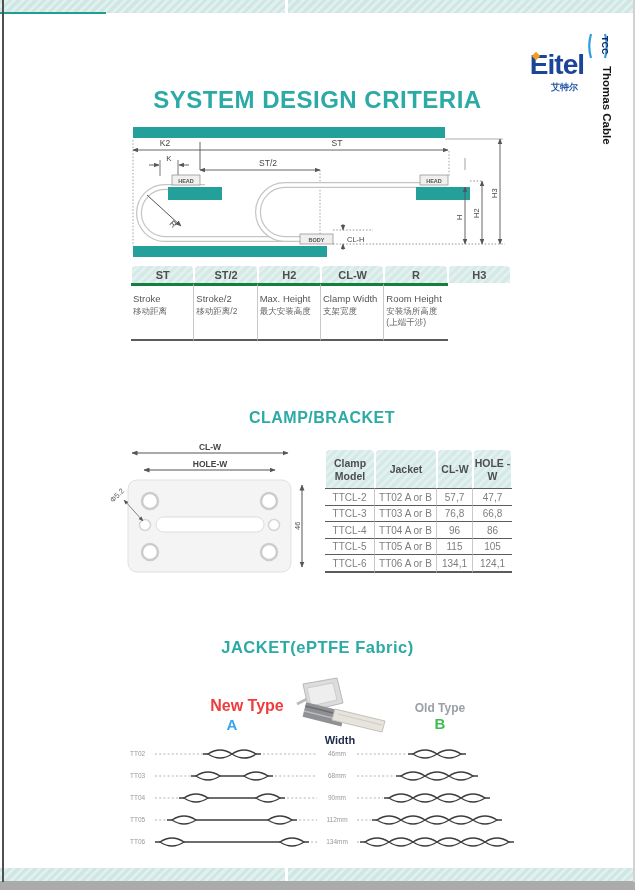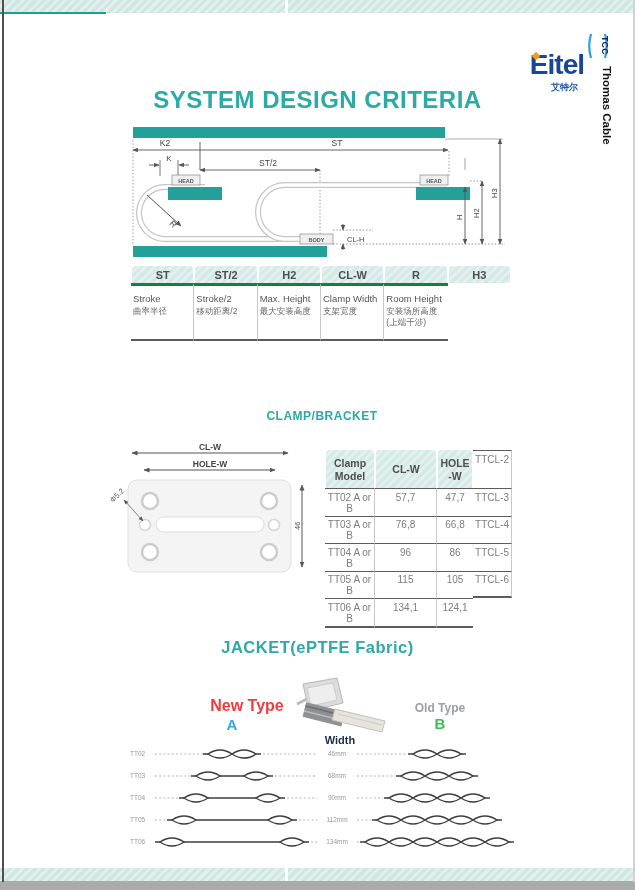--- a/index.html
+++ b/index.html
@@ -11,21 +11,21 @@
     background:repeating-linear-gradient(135deg,#cfe6e3 0px,#cfe6e3 3px,#e0f0ee 3px,#e0f0ee 6px); }
   .band-gap { position:absolute; top:0; left:285px; width:3px; height:13px; background:#fff; }
   .teal-underline { position:absolute; top:12px; left:0; width:106px; height:2px; background:#1f9e96; }
   .page-left-edge { position:absolute; left:2px; top:0; width:2px; height:882px; background:#4f4f4f; }
   .page-right-edge { position:absolute; right:0; top:0; width:2px; height:882px; background:#d2d2d2; }
   .bottom-gray { position:absolute; left:0; top:881px; width:635px; height:9px; background:#ababab; }
 
   .section-title { position:absolute; left:0; width:635px; text-align:center;
     color:#2baaa6; font-weight:bold; letter-spacing:.5px; }
   #title-design { top:86px; font-size:24px; }
-  #title-clamp  { top:409px; font-size:12px;padding-left:9px; }
+  #title-clamp  { top:409px; font-size:16px;padding-left:9px; }
   #title-jacket { top:638px; font-size:16.5px; }
 
   
   #eitel { position:absolute; left:500px; top:50px; width:84px; height:52px; }
   #eitel .word { font-weight:700; font-size:28px; color:#1c4499; letter-spacing:-1px; line-height:30px;text-align:right; }
   #eitel .dot { position:absolute; left:33px; top:3px; width:6px; height:6px; background:#f49c1f; transform:rotate(45deg); }
   #eitel .cn { position:absolute; right:6px; top:31px; font-size:9px; color:#2356a8; font-weight:bold; }
 
   
   #tcc-mark { position:absolute; left:586px; top:30px; }
@@ -161,21 +161,21 @@
 
   <div id="design-table" class="tbl">
     <div class="hd-cell">ST</div>
     <div class="hd-cell">ST/2</div>
     <div class="hd-cell">H2</div>
     <div class="hd-cell">CL-W</div>
     <div class="hd-cell">R</div>
     <div class="hd-cell">H3</div>
     <div class="bd-cell">
         <div class="bd-en">Stroke</div>
-        <div class="bd-cn">曲率半径</div>
+        <div class="bd-cn">移动距离</div>
       </div>
     <div class="bd-cell">
         <div class="bd-en">Stroke/2</div>
         <div class="bd-cn">移动距离/2</div>
       </div>
     <div class="bd-cell">
         <div class="bd-en">Max. Height</div>
         <div class="bd-cn">最大安装高度</div>
       </div>
     <div class="bd-cell">
@@ -212,20 +212,21 @@
     <circle cx="162" cy="82" r="5.5" fill="#fff" stroke="#d5d5d5" stroke-width="1.5"></circle>
     <rect x="44" y="74" width="108" height="15" rx="7.5" fill="#fff" stroke="#dddddd"></rect>
     <line x1="12" y1="57" x2="31" y2="78" stroke="#666" stroke-width="0.8" marker-start="url(#ar2S)" marker-end="url(#ar2)"></line>
     <text transform="translate(1,60) rotate(-45)" font-size="7.5" fill="#666">Φ5.2</text>
     <line x1="190" y1="42" x2="190" y2="124" stroke="#555" stroke-width="1" marker-start="url(#ar2S)" marker-end="url(#ar2)"></line>
     <text transform="translate(187.5,87) rotate(-90)" font-size="7.5" fill="#555">46</text>
   </svg>
 
   <div id="clamp-table" class="tbl">
     <div class="hd-cell">Clamp Model</div>
+    <div class="hd-cell">Jacket</div>
     <div class="hd-cell">CL-W</div>
     <div class="hd-cell">HOLE -W</div>
 
     <div class="dt-cell">TTCL-2</div>
     <div class="dt-cell">TT02 A or B</div>
     <div class="dt-cell">57,7</div>
     <div class="dt-cell rend">47,7</div>
 
     <div class="dt-cell">TTCL-3</div>
     <div class="dt-cell">TT03 A or B</div>

